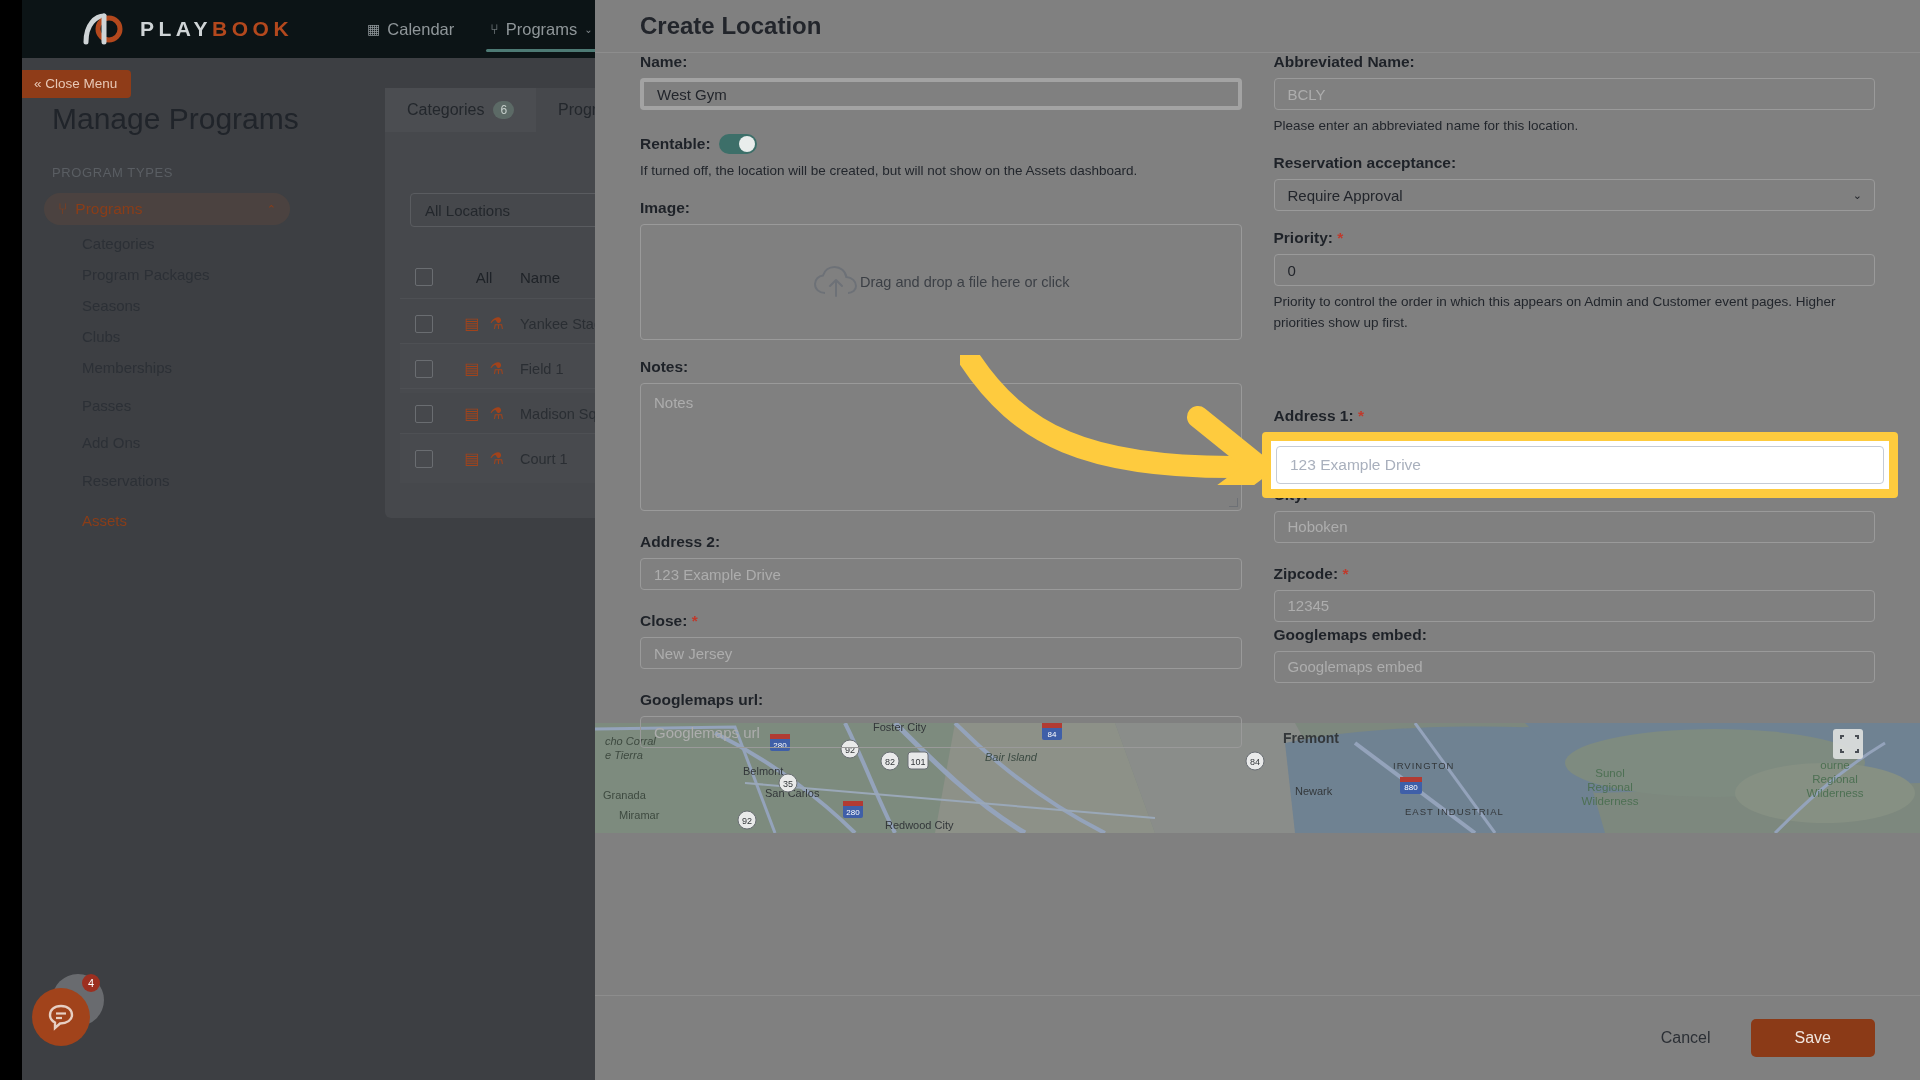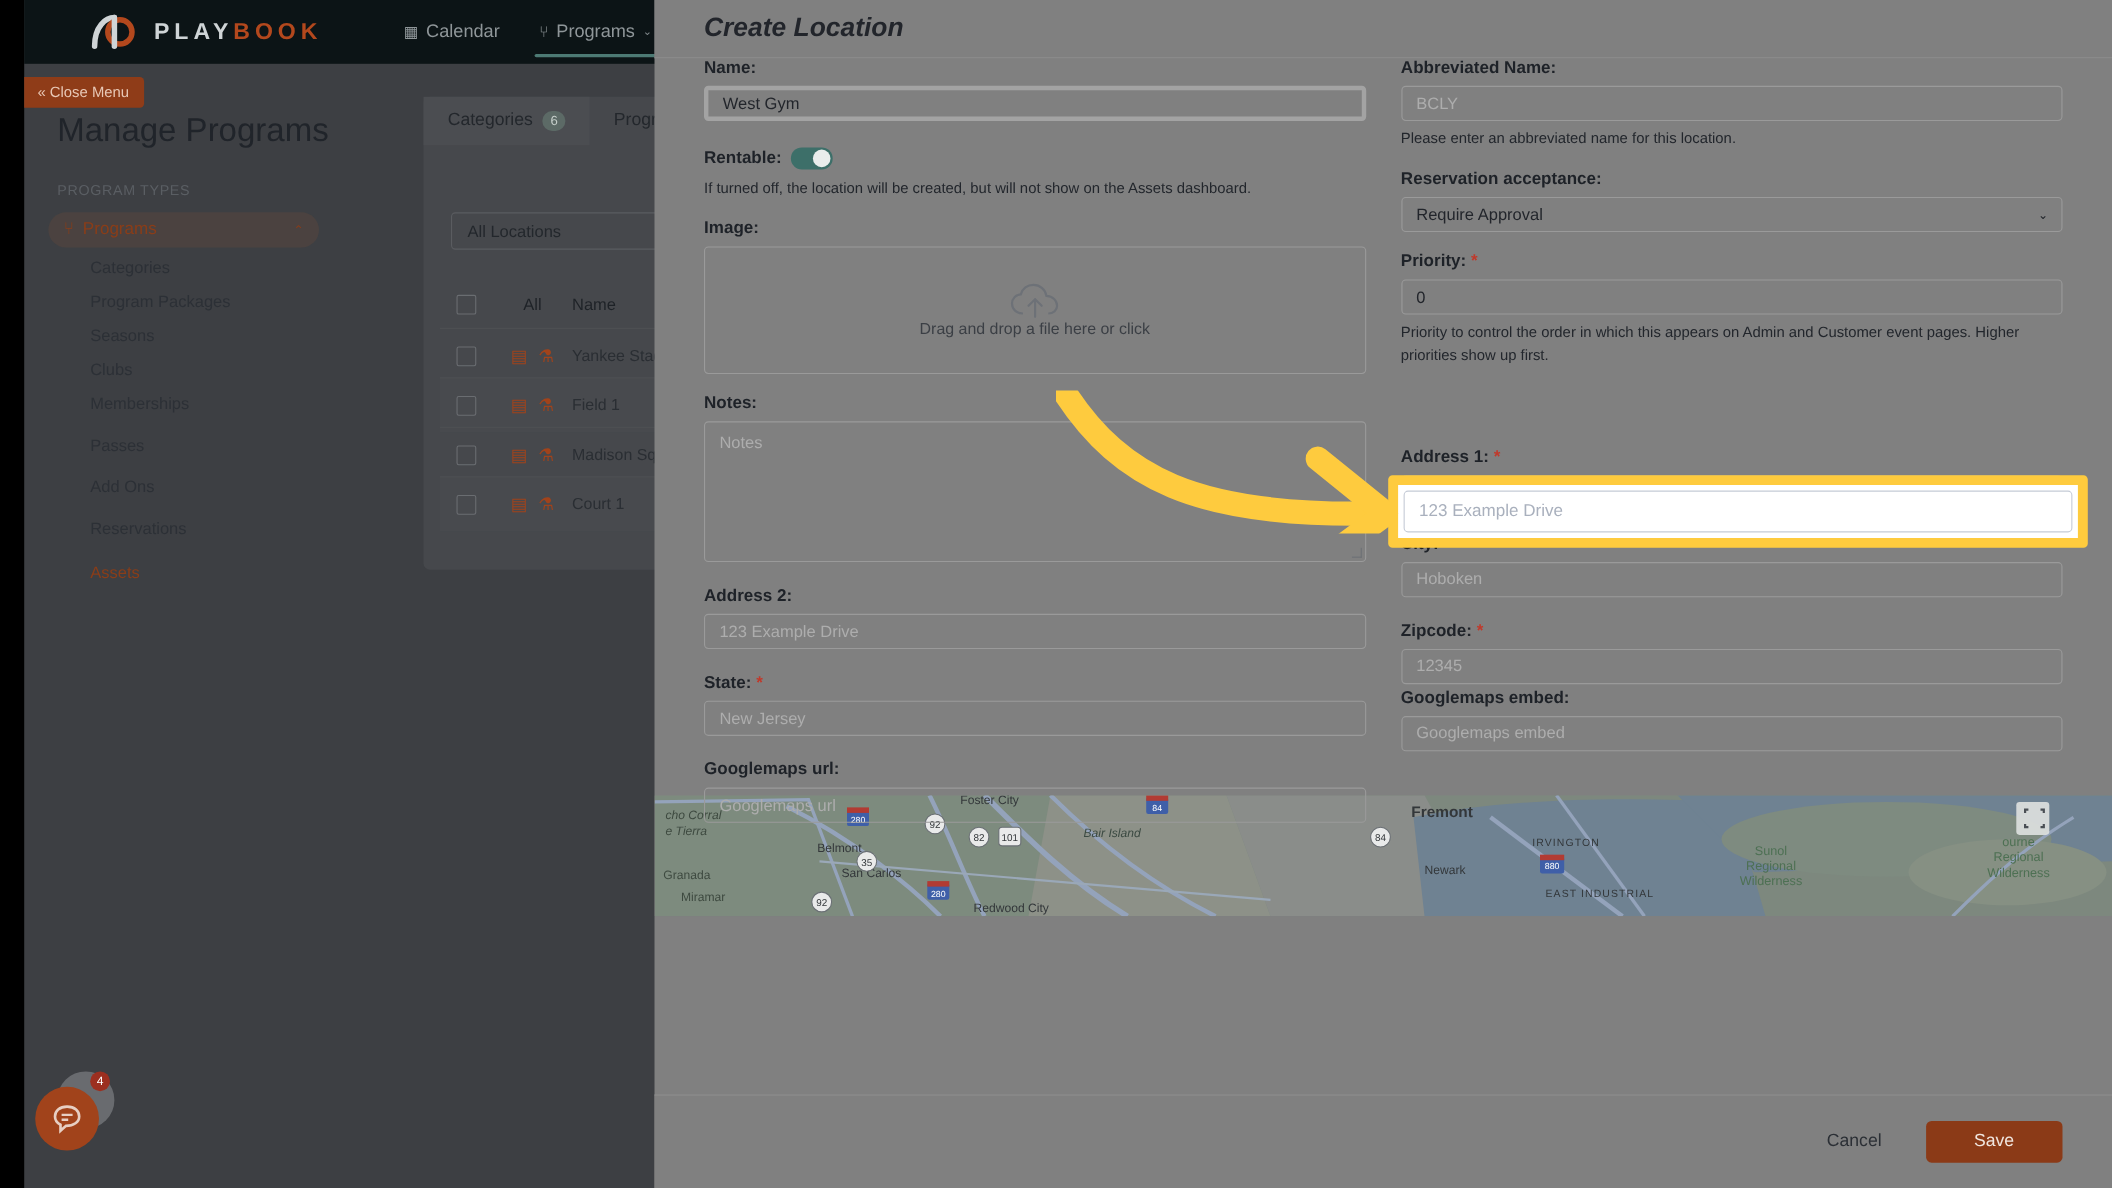--- a/index.html
+++ b/index.html
@@ -133,21 +133,20 @@
   .scrim {
     position:absolute; left:595px; top:0; right:0; bottom:0;
     background:#808080;
   }
   .modal-head {
     position:absolute; left:595px; top:0; right:0; height:53px;
     background:rgba(128,128,128,.92);
     display:flex; align-items:center;
     border-bottom:1px solid #8d8d8d;
     z-index: 6;
-    font-style: italic;
   }
   .modal-title {
     margin-left:45px; font-size:24px; font-weight:700; color:#22252b;
   }
   .modal-body {
     position:absolute; left:595px; top:53px; right:0; bottom:85px;
     padding:0 45px;
   }
   .grid2 {
     position:relative; display:grid;
@@ -181,21 +180,21 @@
     width:38px; height:20px; border-radius:10px; background:#3d6f69;
     position:relative; display:inline-block; vertical-align:middle;
     margin-left:8px;
   }
   .toggle .knob {
     position:absolute; right:2px; top:2px; width:16px; height:16px;
     border-radius:50%; background:#e9edec;
   }
   .drop {
     width:100%; height:116px; border:1px solid #9a9a9a; border-radius:4px;
-    display:flex; flex-direction:column; align-items:center;
+    display:flex; align-items:center;
     justify-content:center; color:#3b3f45; font-size:14.5px;
   }
   .ta {
     width:100%; height:128px; border:1px solid #9a9a9a; border-radius:4px;
     padding:10px 13px; font-size:15px; color:#adadad; position:relative;
   }
   .ta::after {
     content:""; position:absolute; right:3px; bottom:3px;
     width:8px; height:8px;
     border-right:1.5px solid #6d7075; border-bottom:1.5px solid #6d7075;
@@ -486,21 +485,21 @@
           <div class="ta">Notes</div>
         </div>
 
         <div class="fld" style="margin-top:22px">
           <label class="lbl">Address 2:</label>
           <div class="inp ph">123 Example Drive</div>
         </div>
 
         <div class="fld" style="margin-top:22px">
           <label class="lbl">
-            <span>State:</span>
+            <span>Close:</span>
             <span class="req">*</span>
           </label>
           <div class="inp ph">New Jersey</div>
         </div>
 
         <div class="fld" style="margin-top:22px">
           <label class="lbl">Googlemaps url:</label>
           <div class="inp ph">Googlemaps url</div>
         </div>
       </div>

